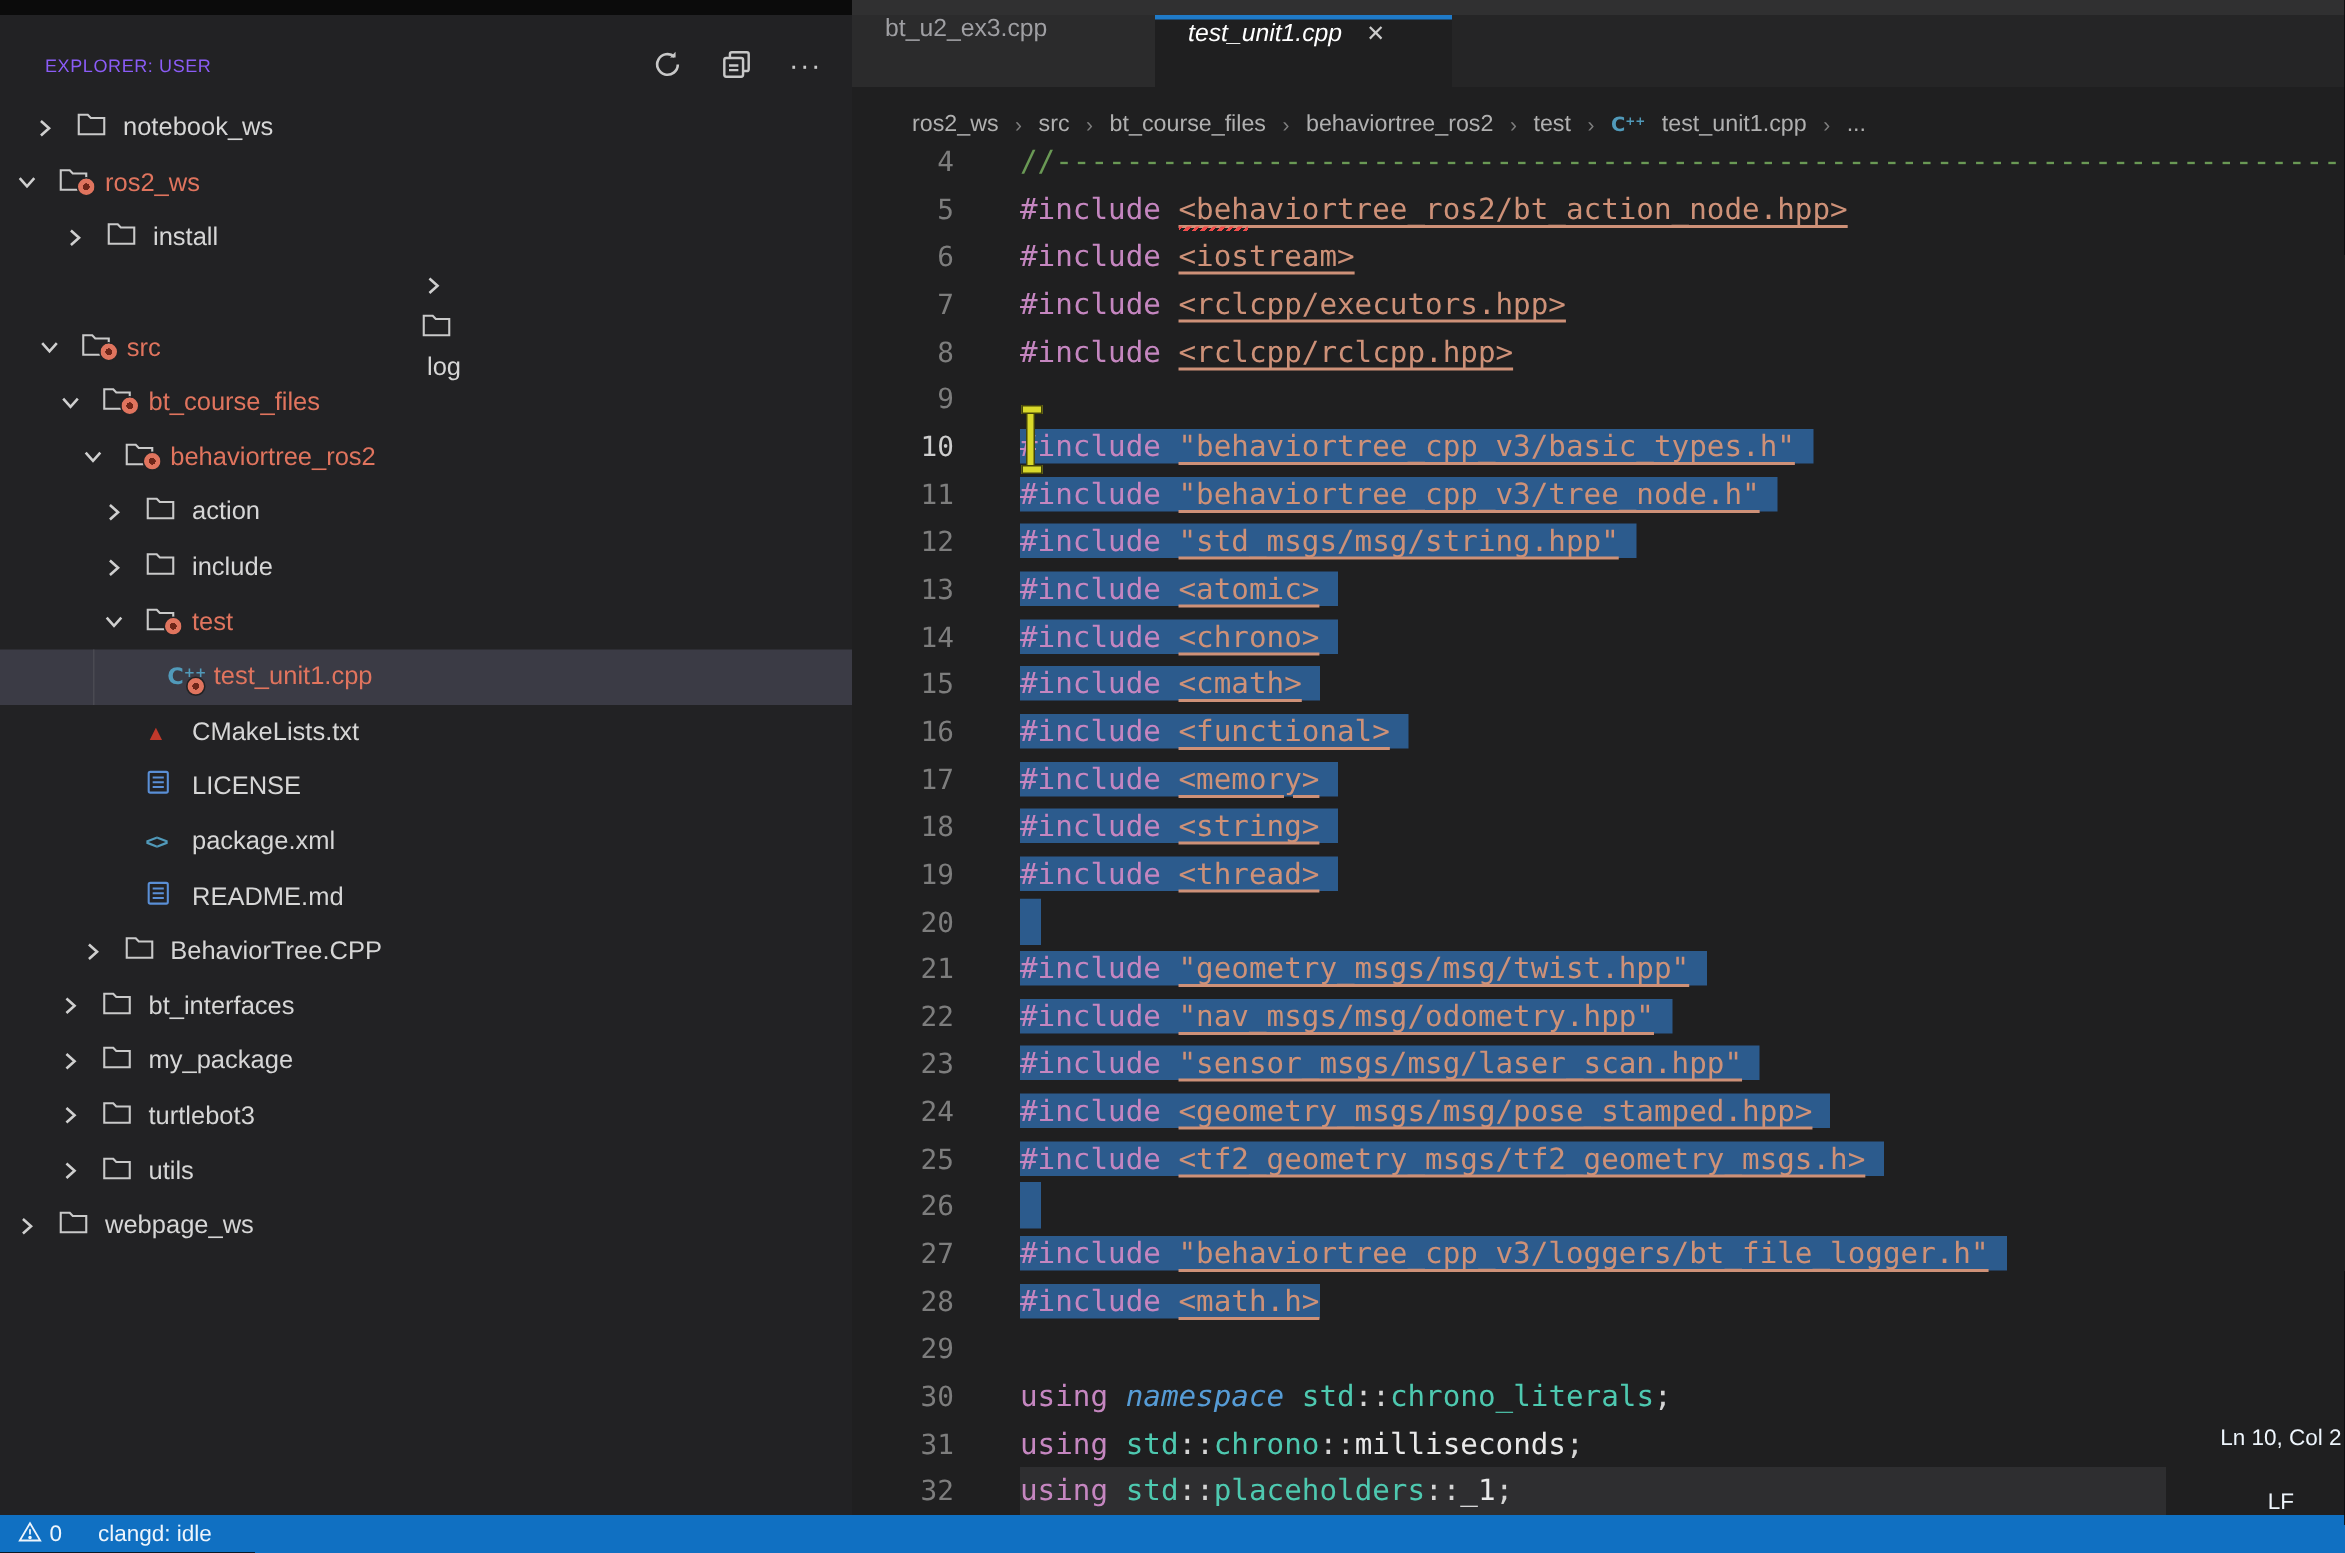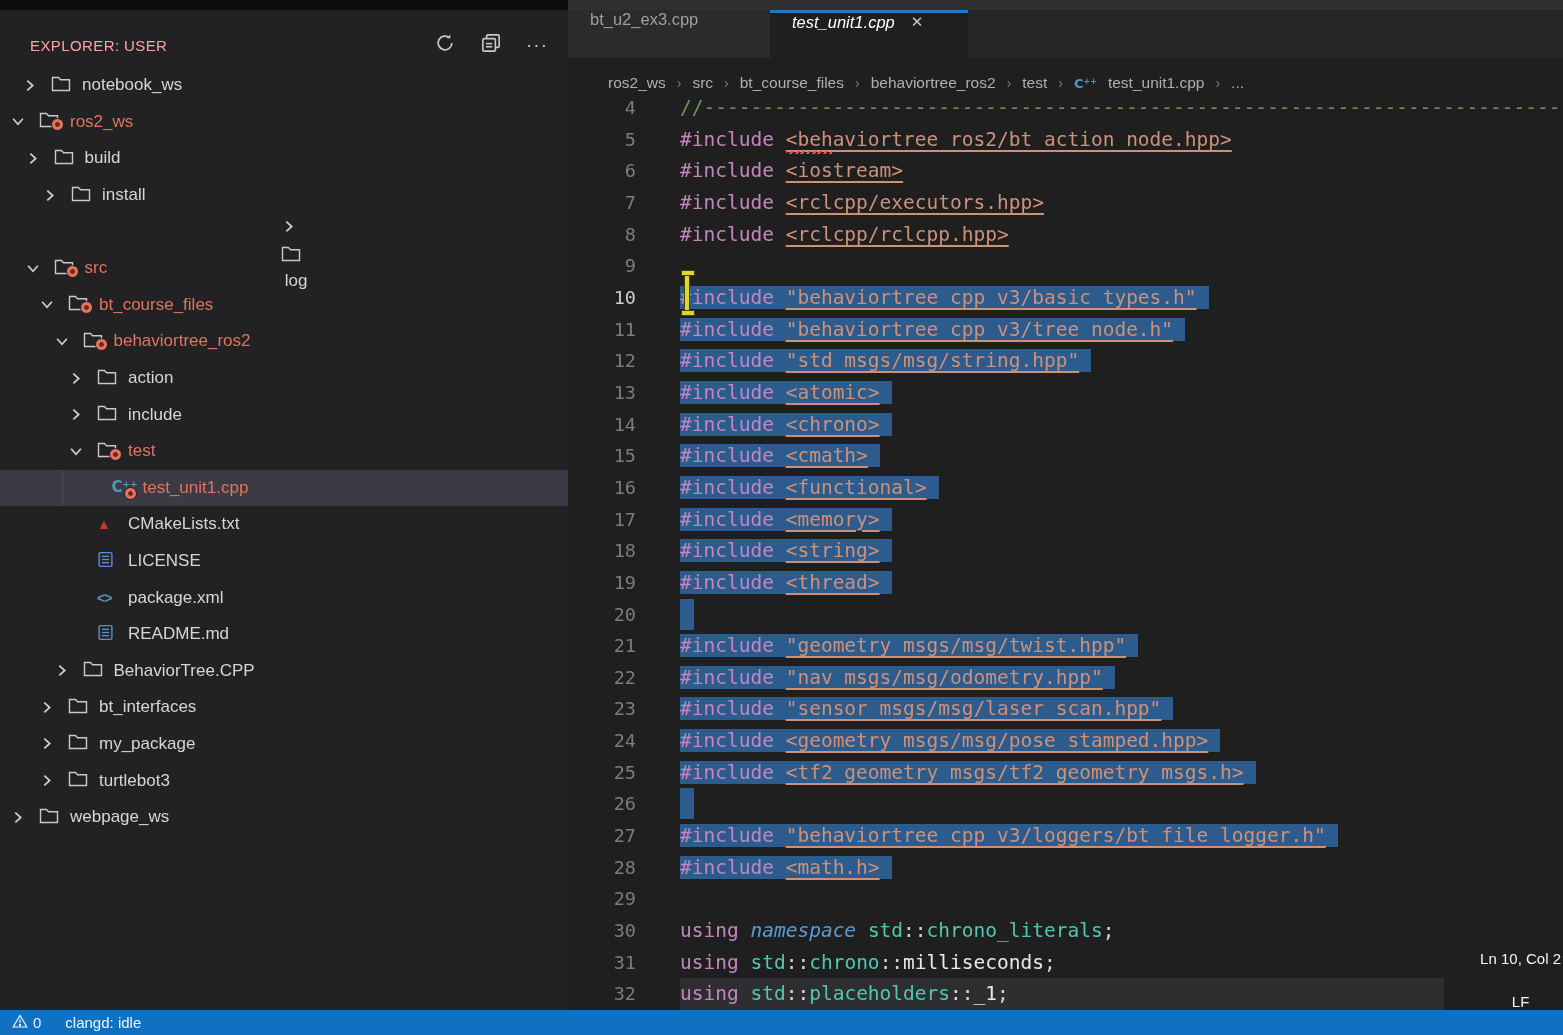--- a/index.html
+++ b/index.html
@@ -6,21 +6,21 @@
   .page{position:relative;width:1563px;height:1035px;background:#1f1f20;overflow:hidden;
         font-family:"Liberation Sans",sans-serif;-webkit-font-smoothing:antialiased;}
 
   
   .top-strip-left{position:absolute;left:0;top:0;width:568px;height:10px;background:#0b0b0b;}
   .top-strip-right{position:absolute;left:568px;top:0;right:0;height:10px;background:#303031;}
 
   
   .sidebar{position:absolute;left:0;top:10px;width:568px;bottom:25px;background:#222224;color:#d6d6d6;overflow:hidden;}
   .exp-header{position:absolute;left:0;top:0;width:100%;height:56px;}
-  .exp-title{position:absolute;left:30px;top:27px;font-size:15px;letter-spacing:.4px;color:#fca5a5;}
+  .exp-title{position:absolute;left:30px;top:27px;font-size:12px;letter-spacing:.4px;color:#8b5cf6;}
   .exp-actions{position:absolute;right:18px;top:22px;display:flex;gap:20px;align-items:center;color:#c8c8c8;}
   .exp-actions .act{width:26px;height:26px;display:flex;align-items:center;justify-content:center;cursor:pointer;}
   .tree{position:absolute;left:0;top:57px;width:100%;}
   .trow{display:flex;align-items:center;height:36.6px;white-space:nowrap;cursor:pointer;position:relative;}
   .trow.sel{background:#3b3b45;}
   .chev{width:27px;flex:0 0 27px;display:flex;align-items:center;justify-content:flex-start;}
   .chev svg{display:block;}
   .chev.exp svg{transform:rotate(90deg);}
   .ticon{width:31px;flex:0 0 31px;display:flex;align-items:center;position:relative;}
   .tlabel{font-size:17px;color:#d6d6d6;}
@@ -56,21 +56,21 @@
   .ln{display:inline-block;width:68px;text-align:right;color:#7d7d7d;margin-right:44px;font-size:18.5px;}
   .ln.cur{color:#cdcdcd;}
   .tk-kw{color:#c586c0;}
   .tk-ns{color:#569cd6;font-style:italic;}
   .tk-ty{color:#4ec9b0;}
   .tk-pl{color:#d4d4d4;}
   .tk-wh{color:#e9e9e9;}
   .tk-cmt{color:#6a9955;}
   .tk-path{color:#ce9178;text-decoration:underline;text-decoration-thickness:1.5px;text-underline-offset:4px;}
   .selspan{background:#2c5b8d;padding-right:12px;}
-  .selspan.noend{padding-right:12px;text-align:right;}
+  .selspan.noend{padding-right:0;text-align:right;}
   .sel-empty{display:inline-block;width:14px;height:31px;background:#2c5b8d;vertical-align:top;}
   .hlwrap{display:inline-block;width:764px;background:#2e2e30;}
   .squig{position:absolute;left:218px;top:27px;width:46px;height:3px;
          background:repeating-linear-gradient(135deg,#f14c4c 0 2px,transparent 2px 4px);}
 
   
   .ibeam{position:absolute;left:684px;top:272px;width:4px;height:40px;background:#d9d92a;
          border:1px solid #44440a;z-index:50;}
   .ibeam:before,.ibeam:after{content:"";position:absolute;left:-4px;width:12px;height:4px;background:#d9d92a;border:1px solid #44440a;}
   .ibeam:before{top:-3px;}
@@ -140,33 +140,20 @@
             </svg>
           </span>
           <span class="ticon">
             <span><svg width="20" height="17" viewBox="0 0 20 17" fill="none" stroke="#c9c9c9" stroke-width="1.4">
                 <path d="M1.5 2.5h6l2 2.2h9v10.8h-17z"></path>
               </svg></span>
             <span class="badge"></span>
           </span>
           <span class="tlabel">ros2_ws</span>
         </div>
-        <div class="trow" style="padding-left: 26.5px;">
-          <span class="chev">
-            <svg width="12" height="13" viewBox="0 0 9 12" fill="none" stroke="#cfcfcf" stroke-width="1.6">
-              <polyline points="2,1.5 7,6 2,10.5"></polyline>
-            </svg>
-          </span>
-          <span class="ticon">
-            <span><svg width="20" height="17" viewBox="0 0 20 17" fill="none" stroke="#c9c9c9" stroke-width="1.4">
-                <path d="M1.5 2.5h6l2 2.2h9v10.8h-17z"></path>
-              </svg></span>
-          </span>
-          <span class="tlabel">build</span>
-        </div>
         <div class="trow" style="padding-left: 44px;">
           <span class="chev">
             <svg width="12" height="13" viewBox="0 0 9 12" fill="none" stroke="#cfcfcf" stroke-width="1.6">
               <polyline points="2,1.5 7,6 2,10.5"></polyline>
             </svg>
           </span>
           <span class="ticon">
             <span><svg width="20" height="17" viewBox="0 0 20 17" fill="none" stroke="#c9c9c9" stroke-width="1.4">
                 <path d="M1.5 2.5h6l2 2.2h9v10.8h-17z"></path>
               </svg></span>
@@ -359,20 +346,33 @@
             <svg width="12" height="13" viewBox="0 0 9 12" fill="none" stroke="#cfcfcf" stroke-width="1.6">
               <polyline points="2,1.5 7,6 2,10.5"></polyline>
             </svg>
           </span>
           <span class="ticon">
             <span><svg width="20" height="17" viewBox="0 0 20 17" fill="none" stroke="#c9c9c9" stroke-width="1.4">
                 <path d="M1.5 2.5h6l2 2.2h9v10.8h-17z"></path>
               </svg></span>
           </span>
           <span class="tlabel">turtlebot3</span>
+        </div>
+        <div class="trow" style="padding-left: 41px;">
+          <span class="chev">
+            <svg width="12" height="13" viewBox="0 0 9 12" fill="none" stroke="#cfcfcf" stroke-width="1.6">
+              <polyline points="2,1.5 7,6 2,10.5"></polyline>
+            </svg>
+          </span>
+          <span class="ticon">
+            <span><svg width="20" height="17" viewBox="0 0 20 17" fill="none" stroke="#c9c9c9" stroke-width="1.4">
+                <path d="M1.5 2.5h6l2 2.2h9v10.8h-17z"></path>
+              </svg></span>
+          </span>
+          <span class="tlabel">utils</span>
         </div>
         <div class="trow" style="padding-left: 12px;">
           <span class="chev">
             <svg width="12" height="13" viewBox="0 0 9 12" fill="none" stroke="#cfcfcf" stroke-width="1.6">
               <polyline points="2,1.5 7,6 2,10.5"></polyline>
             </svg>
           </span>
           <span class="ticon">
             <span><svg width="20" height="17" viewBox="0 0 20 17" fill="none" stroke="#c9c9c9" stroke-width="1.4">
                 <path d="M1.5 2.5h6l2 2.2h9v10.8h-17z"></path>

